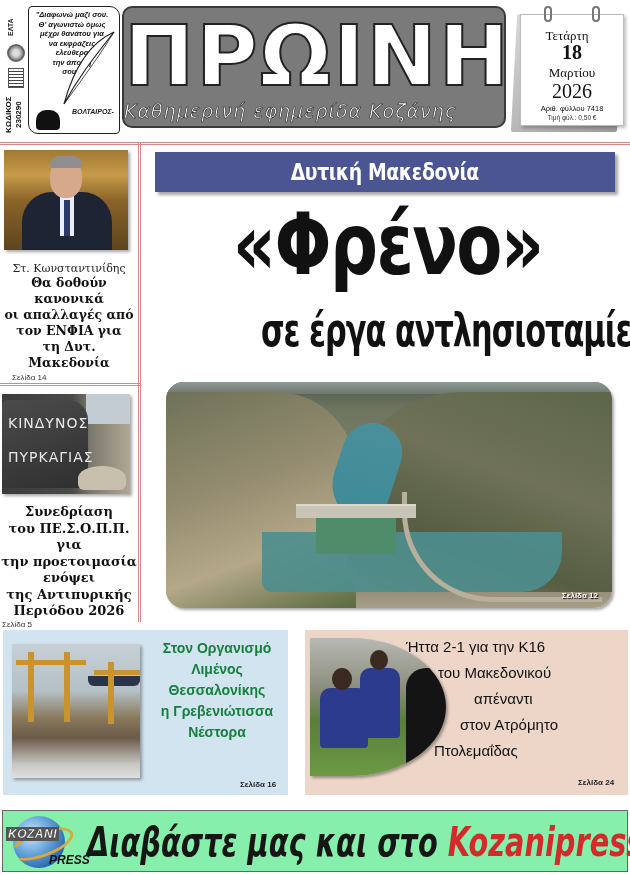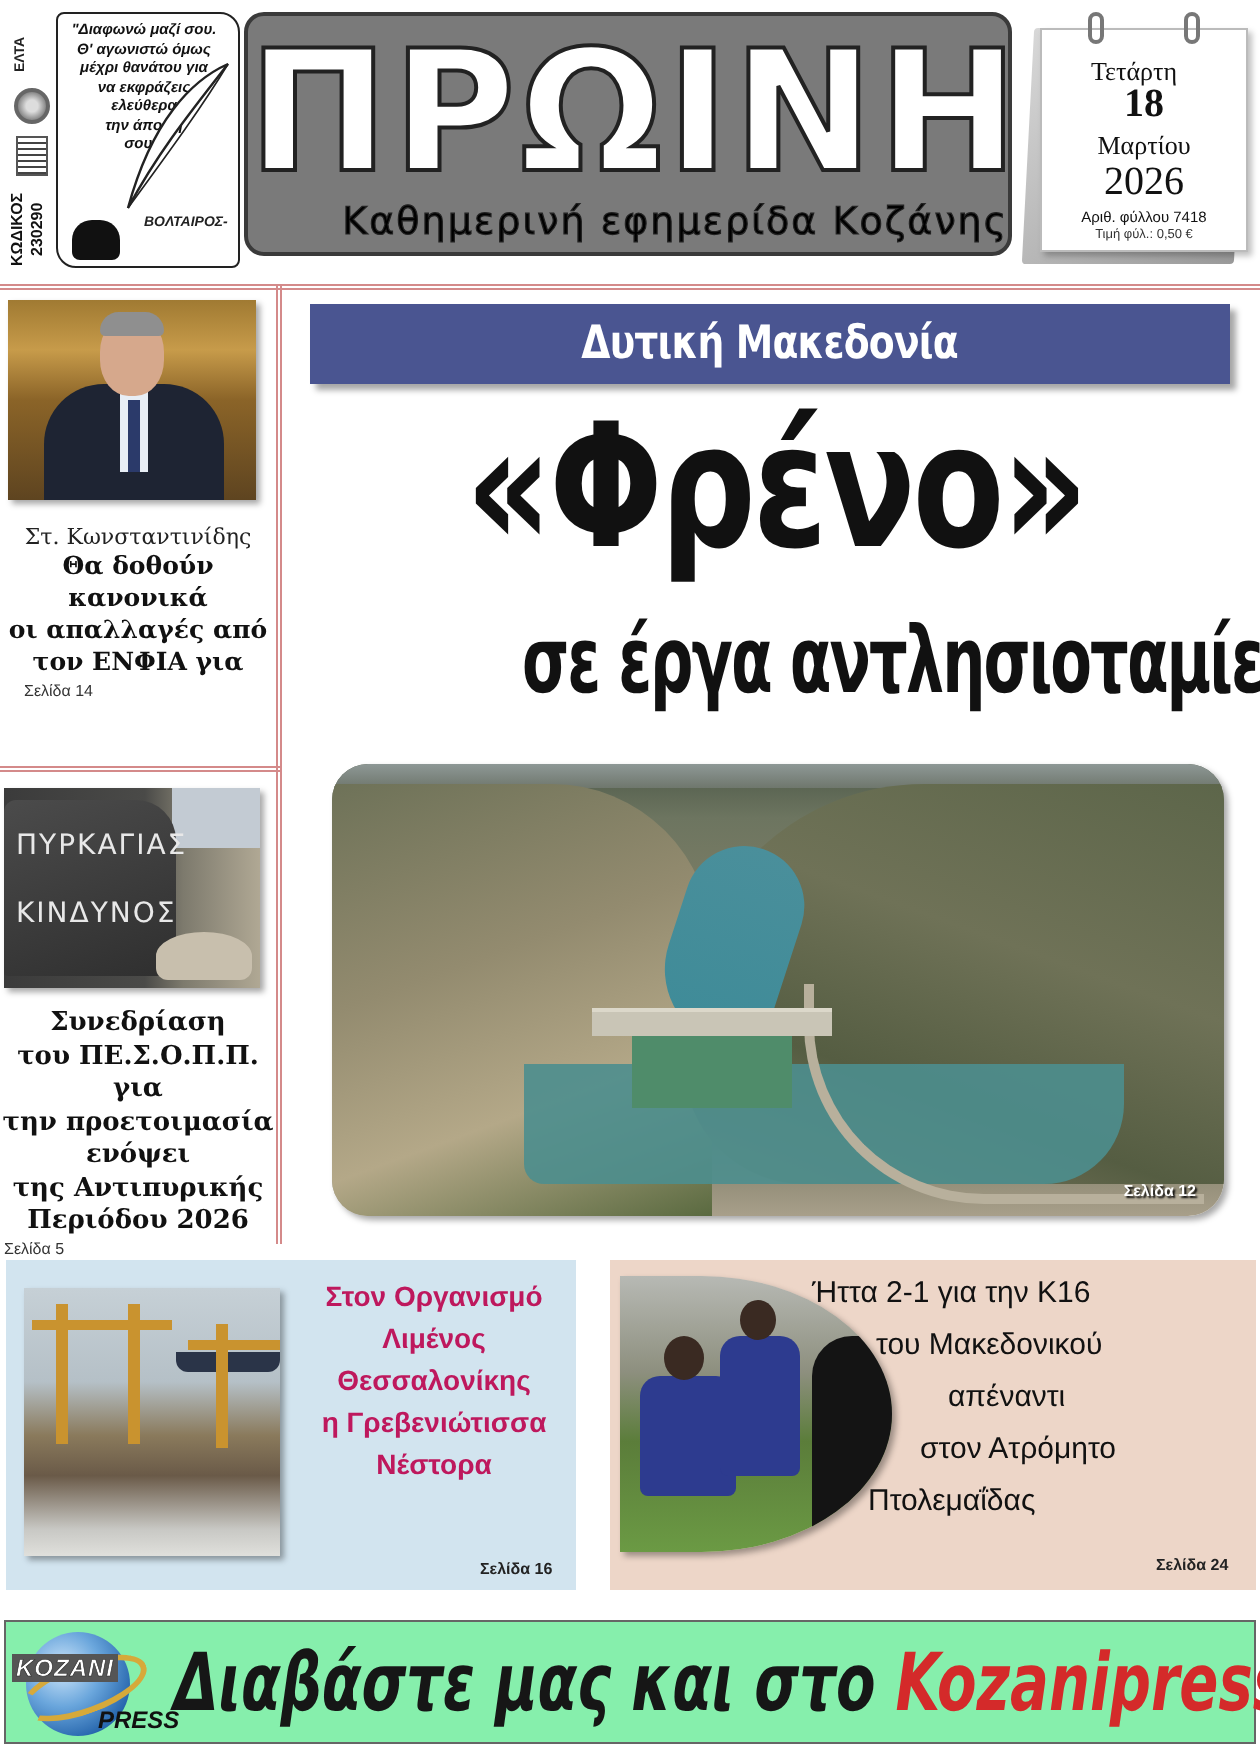--- a/index.html
+++ b/index.html
@@ -24,22 +24,22 @@
     line-height: 9.5px; text-align: center; color: #111; }
   .quill { position: absolute; left: 54px; top: 26px; width: 62px; height: 80px; }
   .inkwell { position: absolute; left: 34px; top: 106px; width: 24px; height: 20px; background: #111; border-radius: 10px 10px 4px 4px; }
   .quote-author { position: absolute; left: 70px; top: 104px; font-size: 7px; font-style: italic; font-weight: bold; color: #222; }
 
   .title-box { position: absolute; left: 122px; top: 6px; width: 384px; height: 122px; background: #7a7a7a;
     border: 2px solid #3a3a3a; border-radius: 10px; }
   .title-main { position: absolute; left: 0; top: 4px; width: 100%; text-align: center; font-family: "DejaVu Sans", sans-serif;
     font-weight: bold; font-size: 84px; letter-spacing: 2px; color: #fff; line-height: 88px;
     -webkit-text-stroke: 2px #222; }
-  .title-sub { position: absolute; left: 0; top: 92px; width: 100%; text-align: right; font-size: 19px; color: #000000;
-    letter-spacing: 1px; -webkit-text-stroke: 0.6px #222; font-family: "DejaVu Sans", sans-serif; }
+  .title-sub { position: absolute; left: 0; top: 92px; width: 100%; text-align: left; font-size: 19px; color: #ffffff;
+    letter-spacing: 1px; -webkit-text-stroke: 0.6px #222; font-family: "DejaVu Sans", sans-serif; font-style: italic; }
 
   .calendar { position: absolute; left: 514px; top: 6px; width: 112px; height: 126px; }
   .cal-back { position: absolute; left: 0; top: 8px; width: 106px; height: 118px; background: linear-gradient(135deg,#d8d8d8,#9a9a9a);
     border-radius: 2px; transform: skewX(-3deg); }
   .cal-page { position: absolute; left: 6px; top: 8px; width: 104px; height: 112px; background: #fff; border: 1px solid #bbb;
     box-shadow: 2px 2px 3px rgba(0,0,0,0.25); }
   .ring { position: absolute; top: 0; width: 8px; height: 16px; border: 2px solid #777; border-radius: 5px; background: transparent; }
   .ring.r1 { left: 30px; } .ring.r2 { left: 78px; }
   .cal-day { position: absolute; left: 1px; top: 22px; width: 104px; text-align: center; font-family: "Liberation Serif", serif; font-size: 13px; }
   .cal-date { position: absolute; left: 6px; top: 35px; width: 104px; text-align: center; font-family: "Liberation Serif", serif; font-size: 20px; font-weight: bold; }
@@ -101,21 +101,21 @@
   .dam-road { position: absolute; left: 236px; top: 110px; width: 200px; height: 110px; border-left: 5px solid #b8b09c; border-bottom: 5px solid #b8b09c; border-radius: 0 0 0 90px; }
   .photo-caption { position: absolute; right: 14px; bottom: 8px; font-size: 8px; font-weight: bold; color: #fff; text-shadow: 1px 1px 1px #000; }
 
   
   .port-box { position: absolute; left: 3px; top: 630px; width: 285px; height: 165px; background: #d2e4ef; }
   .photo-port { left: 12px; top: 644px; width: 128px; height: 134px;
     background: linear-gradient(180deg,#c6d0d6 0%,#b5c0c7 35%,#8a7a5c 55%,#6a5a48 70%,#c8c8c4 90%,#e0e0dc 100%); }
   .crane { position: absolute; width: 6px; background: #c9932f; }
   .crane-beam { position: absolute; height: 5px; background: #c9932f; }
   .ship { position: absolute; left: 76px; top: 32px; width: 52px; height: 10px; background: #2a3448; border-radius: 0 0 6px 6px; }
-  .port-headline { position: absolute; left: 150px; top: 638px; width: 134px; text-align: center; font-weight: bold; font-size: 14px; line-height: 21px; color: #be185d; }
+  .port-headline { position: absolute; left: 150px; top: 638px; width: 134px; text-align: center; font-weight: bold; font-size: 14px; line-height: 21px; color: #15803d; }
   .port-ref { position: absolute; left: 240px; top: 780px; font-size: 8px; font-weight: bold; color: #222; }
 
   .sport-box { position: absolute; left: 305px; top: 630px; width: 323px; height: 165px; background: #edd6c8; }
   .photo-sport { left: 310px; top: 638px; width: 136px; height: 138px; border-radius: 0 70% 70% 0 / 0 50% 50% 0;
     background: linear-gradient(180deg,#b7b9b4 0%,#8d8f7e 35%,#5b7d3a 60%,#6b9a44 100%); }
   .player { position: absolute; background: #2d3b8f; border-radius: 10px 10px 4px 4px; }
   .player-head { position: absolute; background: #3a2a22; border-radius: 50%; }
   .referee { position: absolute; right: 0; top: 30px; width: 40px; height: 100px; background: #141414; border-radius: 20px 0 0 0; }
   .sport-headline { position: absolute; left: 420px; top: 634px; width: 200px; text-align: left; font-weight: normal; font-size: 15px; line-height: 26px; color: #111; }
   .sport-headline .l1 { display: block; margin-left: -14px; }
@@ -202,32 +202,33 @@
     <div class="pol-head"></div>
     <div class="pol-hair"></div>
   </div>
   <div class="side-story" style="top:262px;">
     <div class="kicker">Στ. Κωνσταντινίδης</div>
     <div class="side-headline">
       <div>Θα δοθούν</div>
       <div>κανονικά</div>
       <div>οι απαλλαγές από</div>
       <div>τον ΕΝΦΙΑ για</div>
+      <div>τη Δυτ. Μακεδονία</div>
     </div>
     <div class="page-ref" style="margin-top:2px;">Σελίδα 14</div>
   </div>
 </article>
 
 <article>
   <div class="photo photo-fire">
     <div class="fire-sky"></div>
     <div class="fire-rock"></div>
     <div class="fire-text">
+      <div>ΚΙΝΔΥΝΟΣ</div>
       <div>ΠΥΡΚΑΓΙΑΣ</div>
-      <div>ΚΙΝΔΥΝΟΣ</div>
     </div>
     <div class="fire-boulder"></div>
   </div>
   <div class="side-story" style="top:504px;">
     <div class="side-headline" style="font-size:13px; line-height:16.5px;">
       <div>Συνεδρίαση</div>
       <div>του ΠΕ.Σ.Ο.Π.Π. για</div>
       <div>την προετοιμασία</div>
       <div>ενόψει</div>
       <div>της Αντιπυρικής</div>

